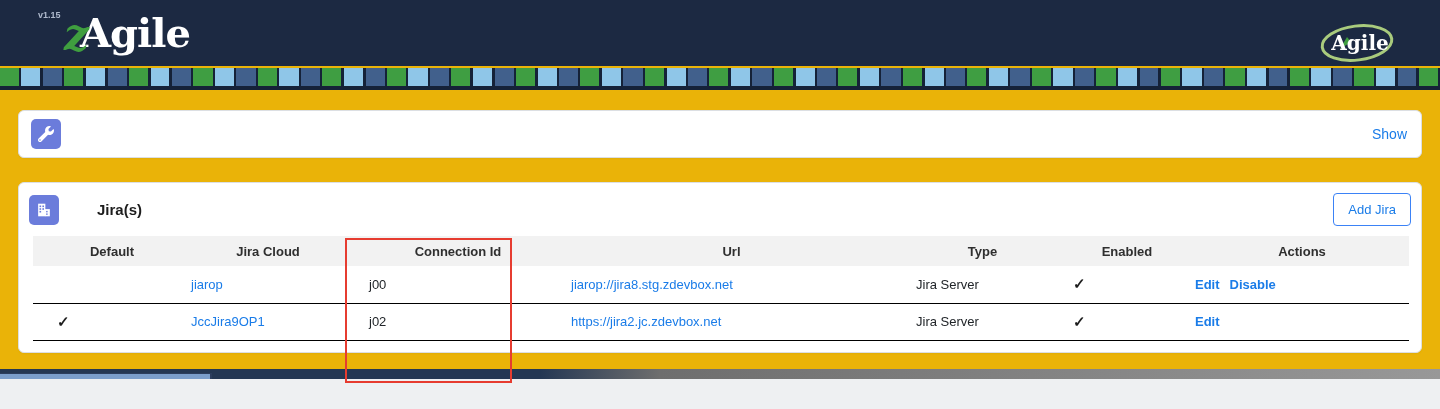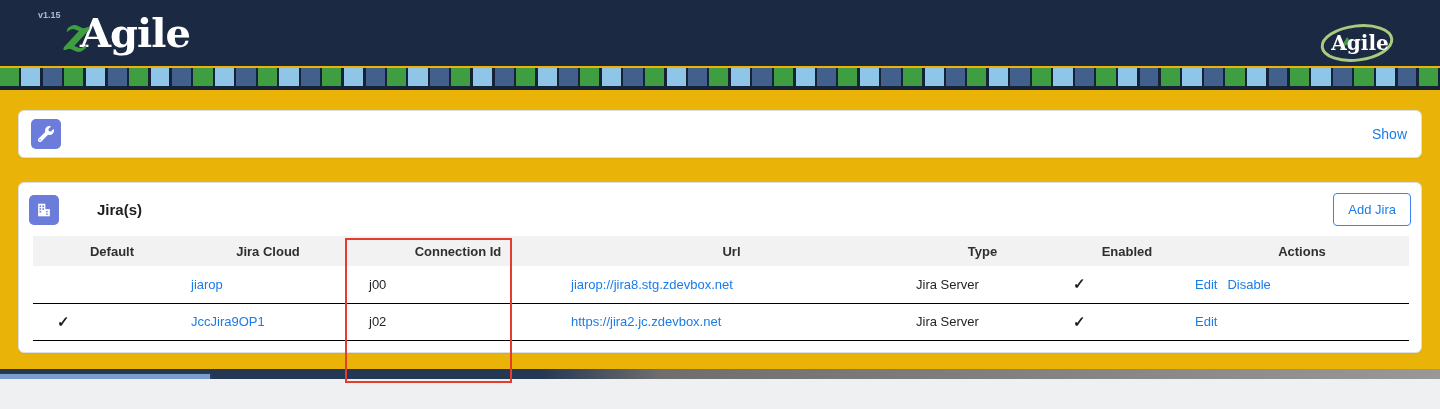--- a/index.html
+++ b/index.html
@@ -42,21 +42,21 @@
   .add-btn { margin-left:auto; background:#ffffff; border:1px solid #3b82f6; border-radius:4px; color:#1a7ce8; font-size:13px; padding:8px 14px; cursor:pointer; font-family:"Liberation Sans", sans-serif; }
 
   
   table.jira-table { width:1376px; margin:0 14px; border-collapse:collapse; table-layout:fixed; font-size:13px; }
   .jira-table thead tr { background:#f2f2f2; height:30px; }
   .jira-table th { text-align:center; padding:0 0 0 24px; font-size:13px; font-weight:bold; color:#2f2f2f; }
   .jira-table td { height:37px; padding:0 0 0 24px; border-bottom:1px solid #000000; color:#212529; vertical-align:middle; }
   .jira-table th:last-child, .jira-table td:last-child { padding-left:14px; }
   .jira-table a { color:#1a7ce8; text-decoration:none; cursor:pointer; }
   .jira-table td.check { font-size:15px; font-weight:700; color:#1d1d1d; }
-  .action-link { margin-right:10px; }
+  .action-link { margin-right:10px;font-weight:bold; }
 
   
   .highlight-rect { position:absolute; left:345px; top:238px; width:167px; height:145px; border:2px solid #e63c30; pointer-events:none; z-index:5; }
 
   
   .bottom-sliver { position:absolute; bottom:0; left:0; width:1440px; height:10px;
     background:linear-gradient(90deg, #243753 0px, #243753 540px, #6e6e6e 660px, #989898 1440px); }
   .sliver-blue { position:absolute; left:0; bottom:0; width:212px; height:6px; background:#7b9ecb; border-top:1px solid #2c3e5e; border-right:2px solid #2c3e5e; }
 </style>
 </head>

